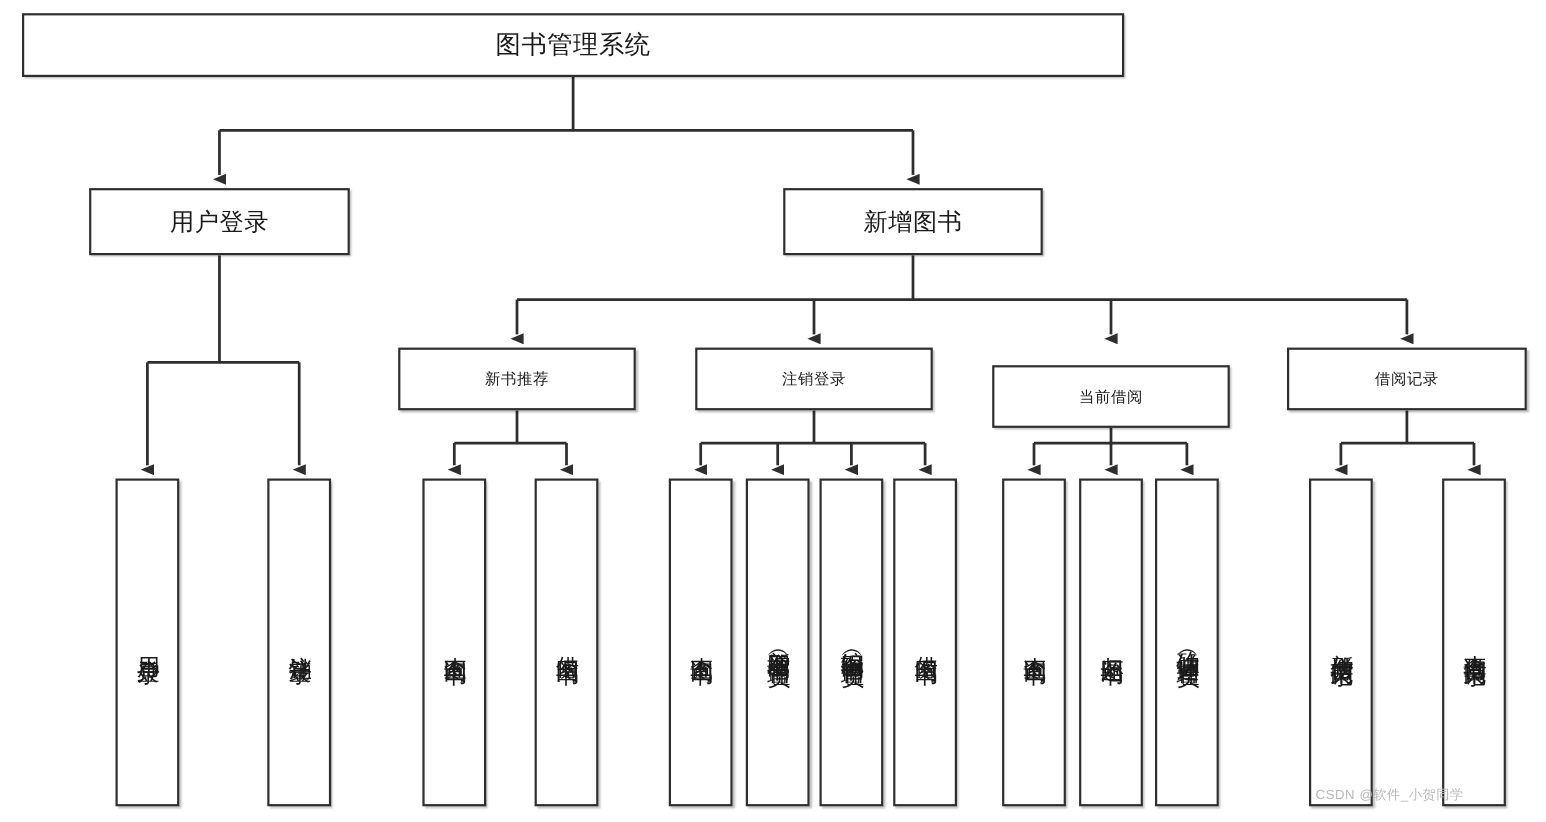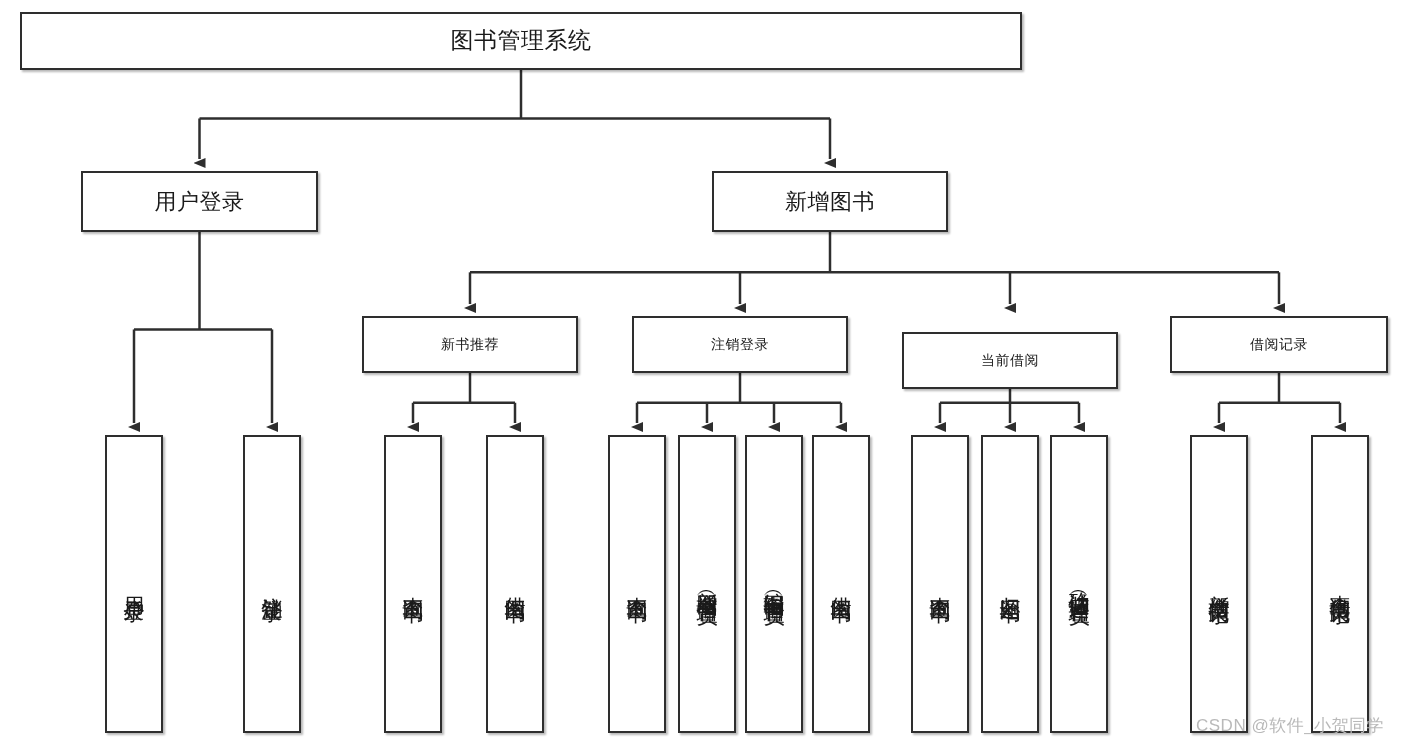--- a/index.html
+++ b/index.html
@@ -50,21 +50,21 @@
     letter-spacing: 2px;
     line-height: 1.05;
   }
   .node.root .label { font-size: 23px; }
   .node.level2 .label { font-size: 22px; }
   .node.level3 .label { font-size: 14px; }
   .node.leaf .label { font-size: 21px; }
   .watermark {
     position: absolute;
     color: #b9b9b9;
-    font-size: 17px;
+    font-size: 12px;
     white-space: nowrap;
     letter-spacing: 0.5px;
   }
 </style>
 </head>
 <body>
 
 <div id="diagram-root">
 
   <svg class="edges" viewBox="0 0 1405 747" xmlns="http://www.w3.org/2000/svg">

